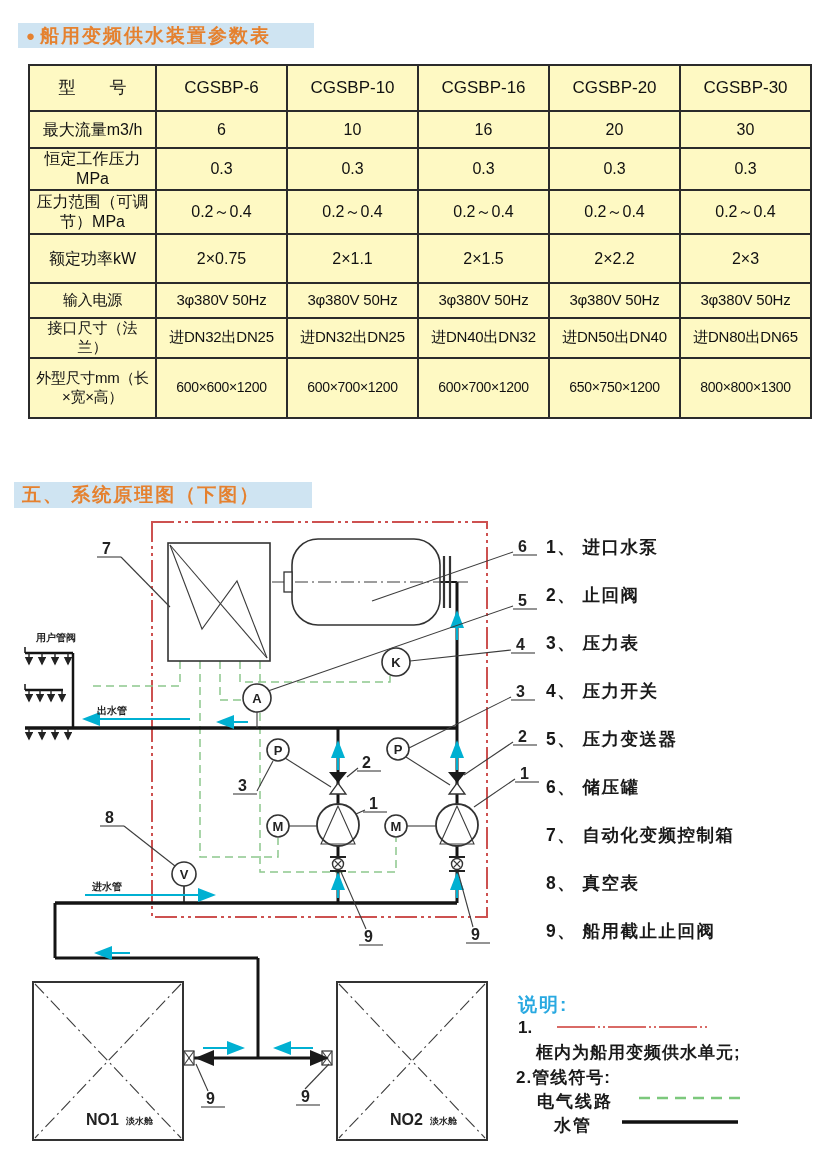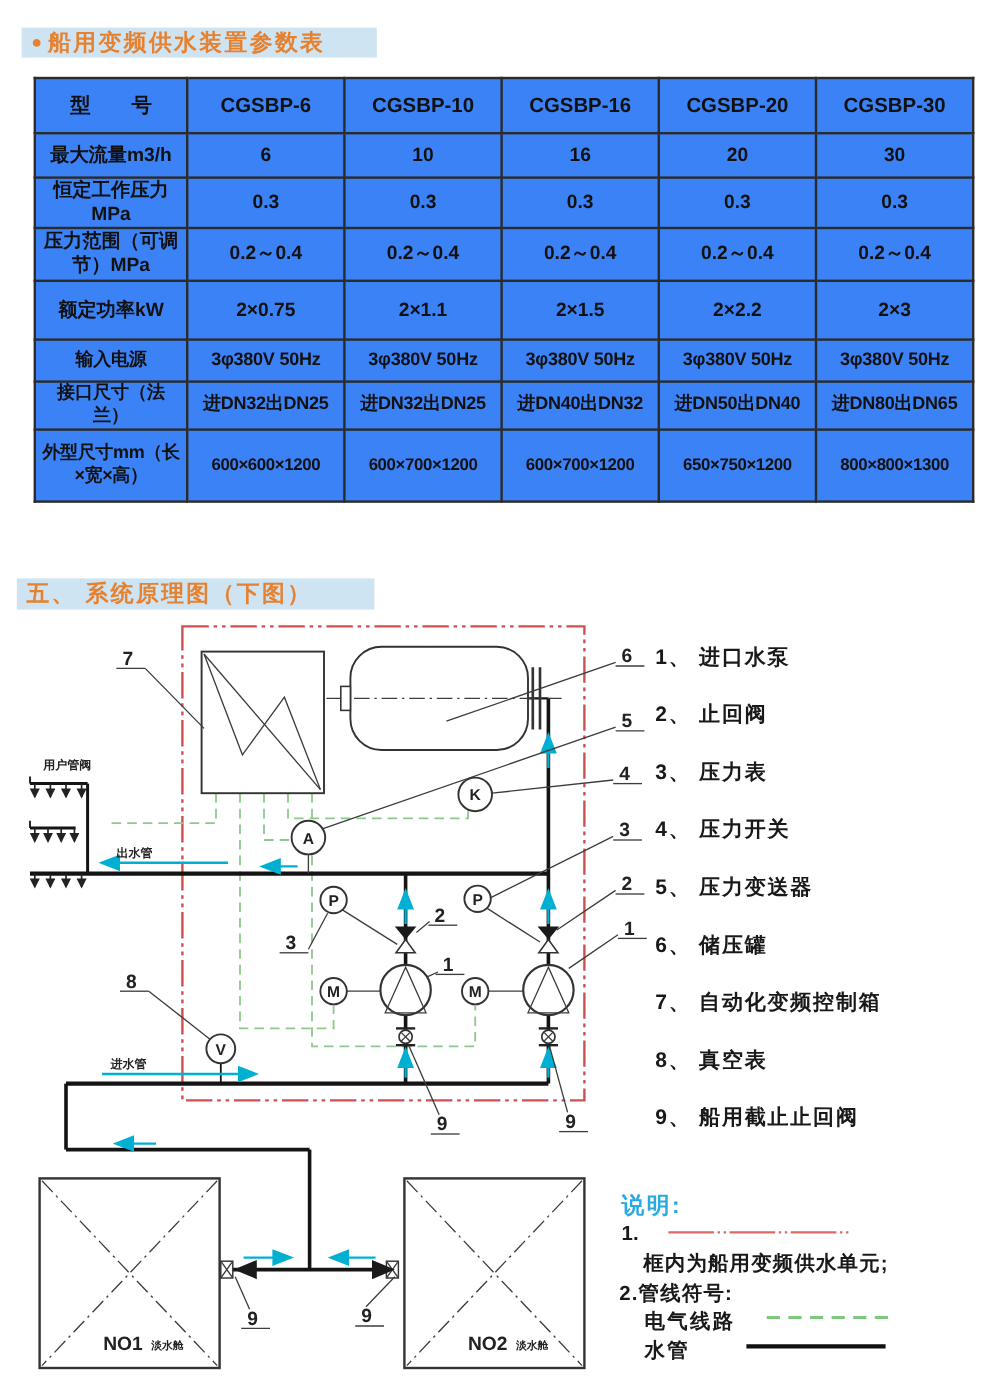--- a/index.html
+++ b/index.html
@@ -14,21 +14,21 @@
   .strip{position:absolute;background:var(--strip);color:var(--orange);
          font-weight:700;font-size:19px;display:flex;align-items:center;
          padding:0 8px;letter-spacing:2px;white-space:nowrap;}
   #strip1{left:18px;top:23px;width:280px;height:25px;}
   #strip2{left:14px;top:482px;width:282px;height:26px;}
   .bullet{font-size:15px;margin-right:5px;letter-spacing:0;}
 
   
   #ptable{position:absolute;left:28px;top:64px;border-collapse:collapse;table-layout:fixed;}
   #ptable td,#ptable th{border:2px solid #2b2b2b;text-align:center;vertical-align:middle;
-        font-weight:700;color:#111;padding:0 3px;background:#3b82f6;line-height:1.25;}
+        font-weight:400;color:#111;padding:0 3px;background:#fef9c3;line-height:1.25;}
   #ptable th{font-size:17px;}
   #ptable td{font-size:16px;}
   #ptable tr:nth-child(1){height:46px;}
   #ptable tr:nth-child(2){height:37px;margin-left:14px;}
   #ptable tr:nth-child(3){height:39px;}
   #ptable tr:nth-child(4){height:44px;}
   #ptable tr:nth-child(5){height:49px;}
   #ptable tr:nth-child(6){height:35px;}
   #ptable tr:nth-child(7){height:37px;}
   #ptable tr:nth-child(8){height:60px;}
@@ -43,21 +43,21 @@
   .legend-item{position:absolute;left:546px;width:282px;font-size:17.5px;font-weight:600;
                color:#191919;letter-spacing:1.5px;white-space:nowrap;}
 
   
   .note{position:absolute;color:#191919;font-weight:600;white-space:nowrap;}
   #note-title{left:518px;top:992px;font-size:19px;color:var(--blue);font-weight:700;letter-spacing:2px;}
   #note-1num{left:518px;top:1018px;font-size:17px;}
   #note-1txt{left:536px;top:1041px;font-size:17px;letter-spacing:1px;}
   #note-2{left:516px;top:1066px;font-size:17px;letter-spacing:1px;}
   #note-elec{left:537px;top:1090px;font-size:17px;letter-spacing:2px;}
-  #note-water{left:537px;top:1114px;font-size:17px;letter-spacing:2px;}
+  #note-water{left:554px;top:1114px;font-size:17px;letter-spacing:2px;}
   .sample{position:absolute;}
 
   
   #schematic{position:absolute;left:0;top:515px;}
   .pipe{stroke:var(--ink);fill:none;}
   .thin{stroke:#3c3c3c;fill:none;stroke-width:1.1;}
   .sym{stroke:#333;fill:#fff;}
   .redl{stroke:var(--red);fill:none;}
   .grnl{stroke:var(--green);fill:none;stroke-width:1.5;stroke-dasharray:8 5;}
   .cynl{stroke:var(--cyan);fill:none;stroke-width:2;}

